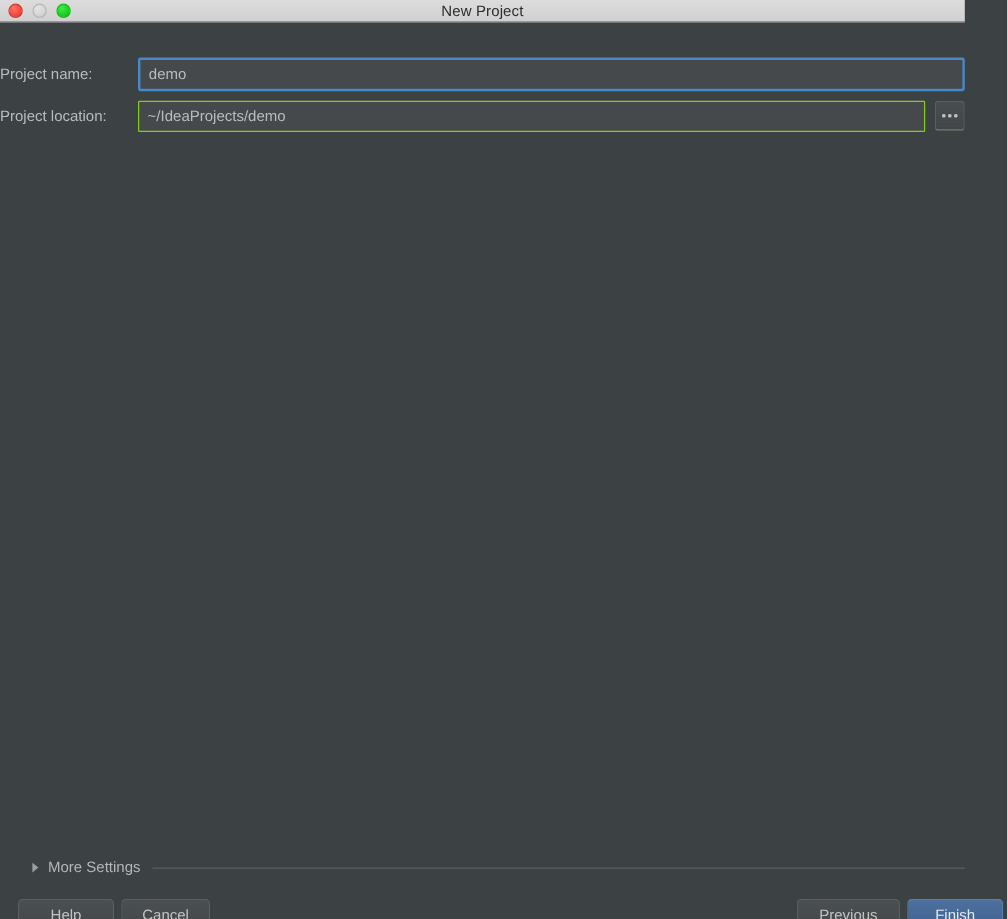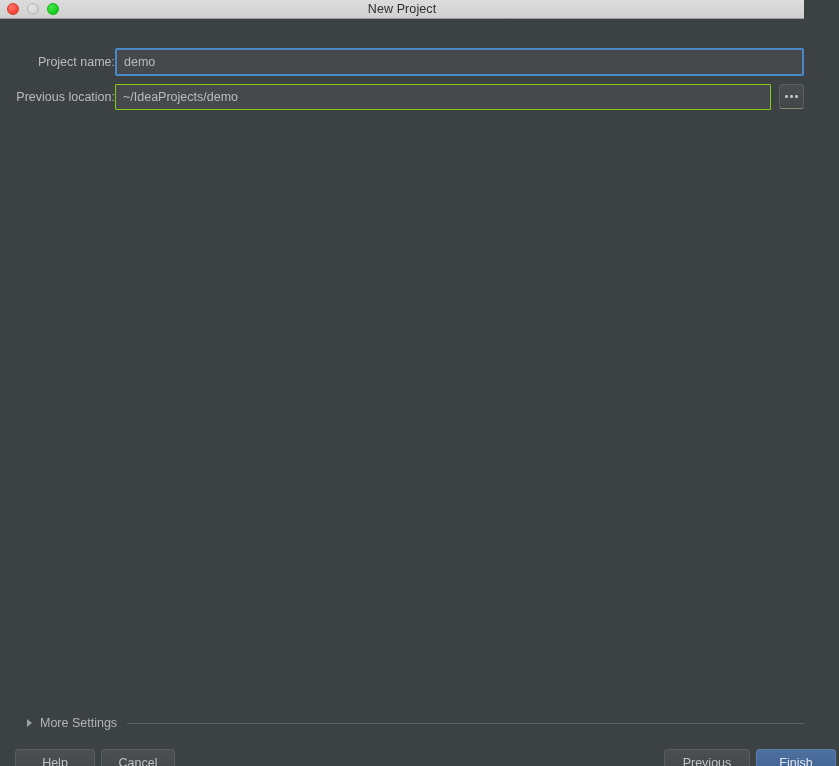--- a/index.html
+++ b/index.html
@@ -85,23 +85,23 @@
     right: 0;
     display: flex;
     align-items: center;
   }
   #row-name  { top: 30px; height: 26px; }
   #row-loc   { top: 65px; height: 25px; }
 
   .form-label {
     color: #bbbbbb;
     font-size: 12.5px;
-    text-align: right;
-    white-space: nowrap;
-    box-sizing: border-box;
+    white-space: nowrap;
+    box-sizing: border-box;
+    padding-right: 10px;
     width: 115px;
     flex: 0 0 115px;
   }
 
   .text-field {
     background: #45494b;
     color: #bbbbbb;
     font-size: 12.5px;
     font-family: "Liberation Sans", sans-serif;
     box-sizing: border-box;
@@ -231,21 +231,21 @@
   </div>
 
   <div id="content">
 
     <div class="form-row" id="row-name">
       <div class="form-label">Project name:</div>
       <div class="text-field" id="project-name-field" placeholder="">demo</div>
     </div>
 
     <div class="form-row" id="row-loc">
-      <div class="form-label">Previous location:</div>
+      <div class="form-label">Project location:</div>
       <div class="text-field" id="project-location-field" placeholder="">~/IdeaProjects/demo</div>
       <div id="browse-button">
         <span class="dot"></span>
         <span class="dot"></span>
         <span class="dot"></span>
       </div>
     </div>
 
     <div id="more-settings-row">
       <span id="more-settings-arrow"></span>

